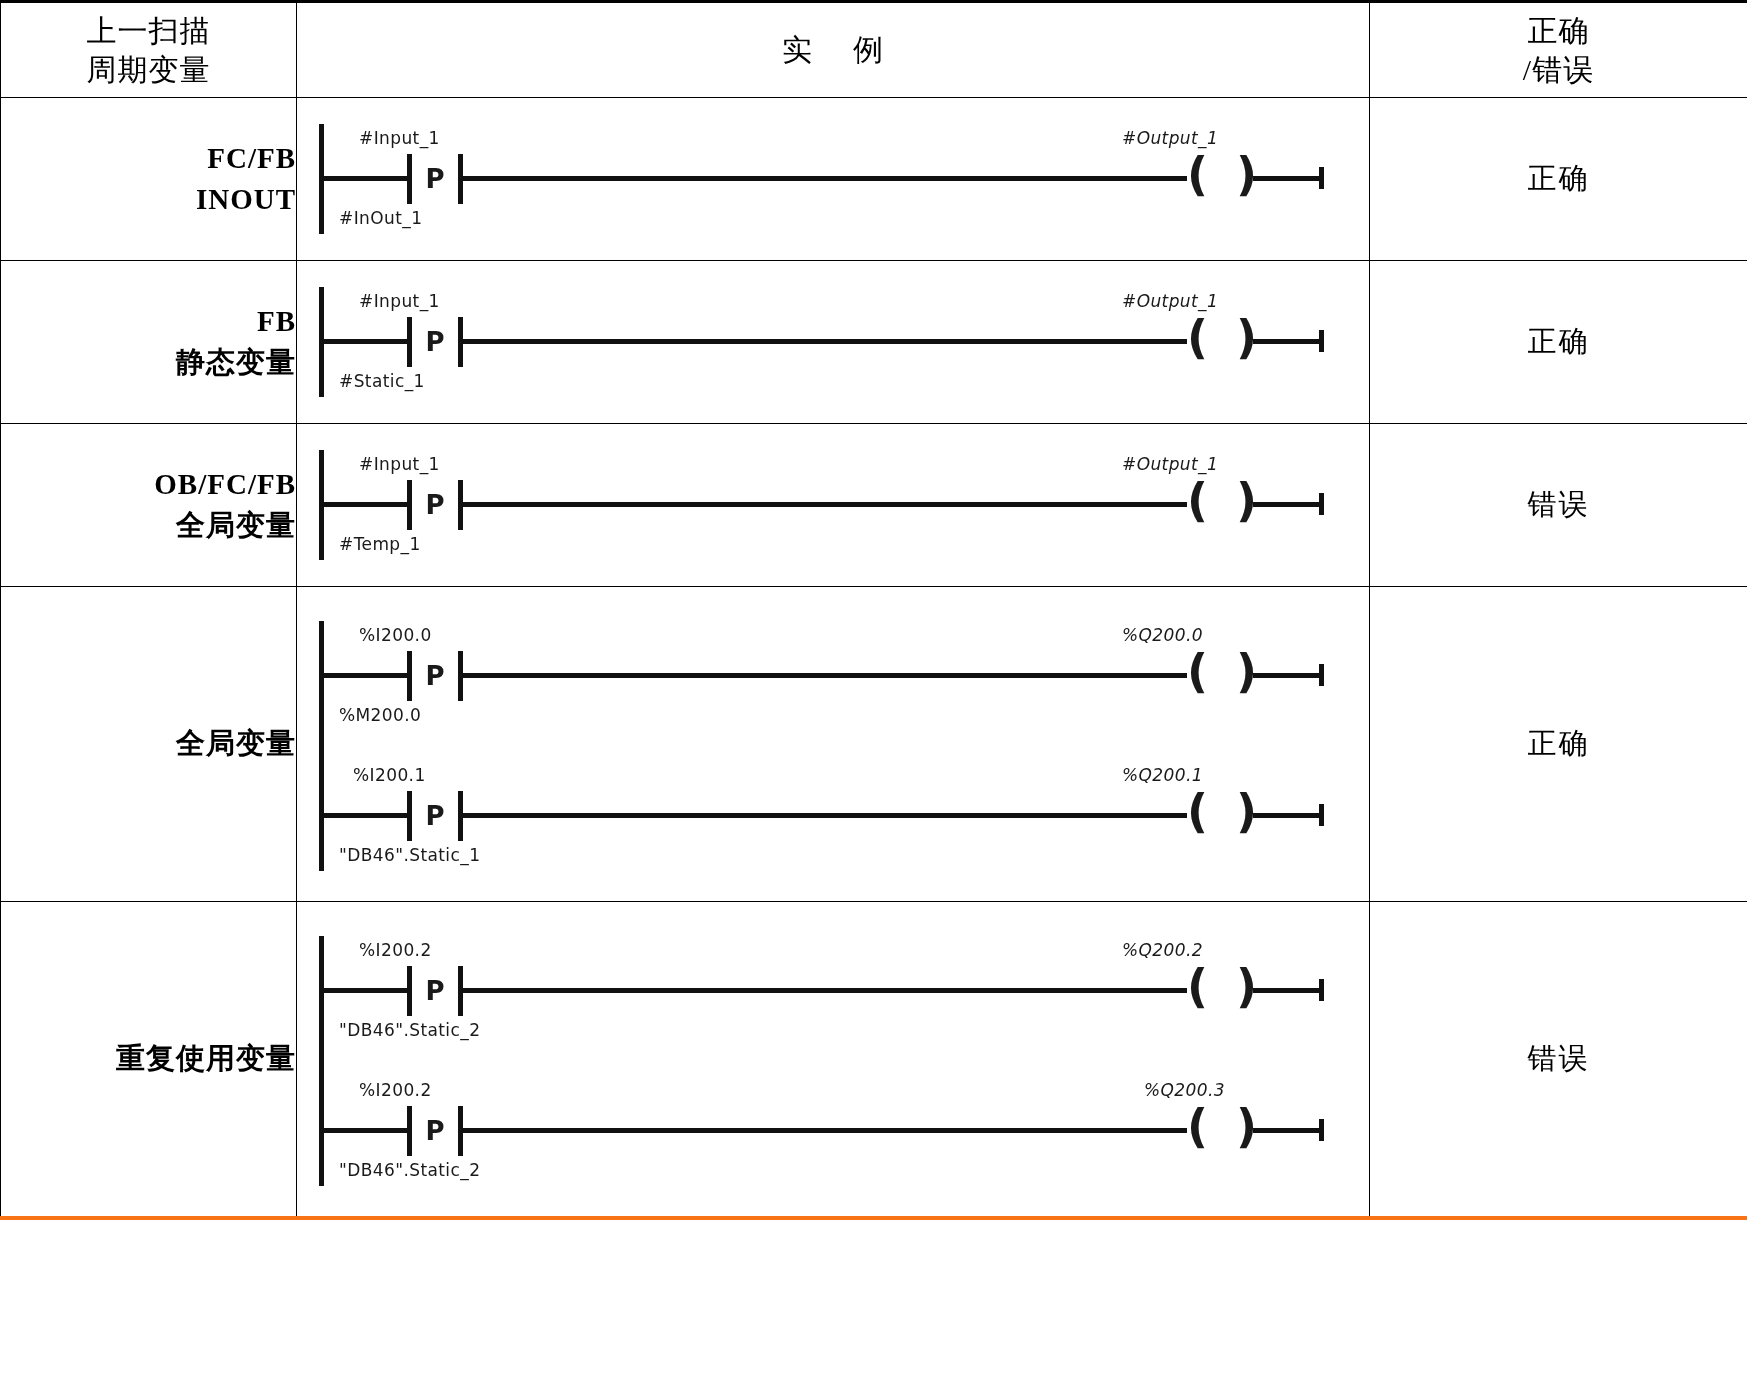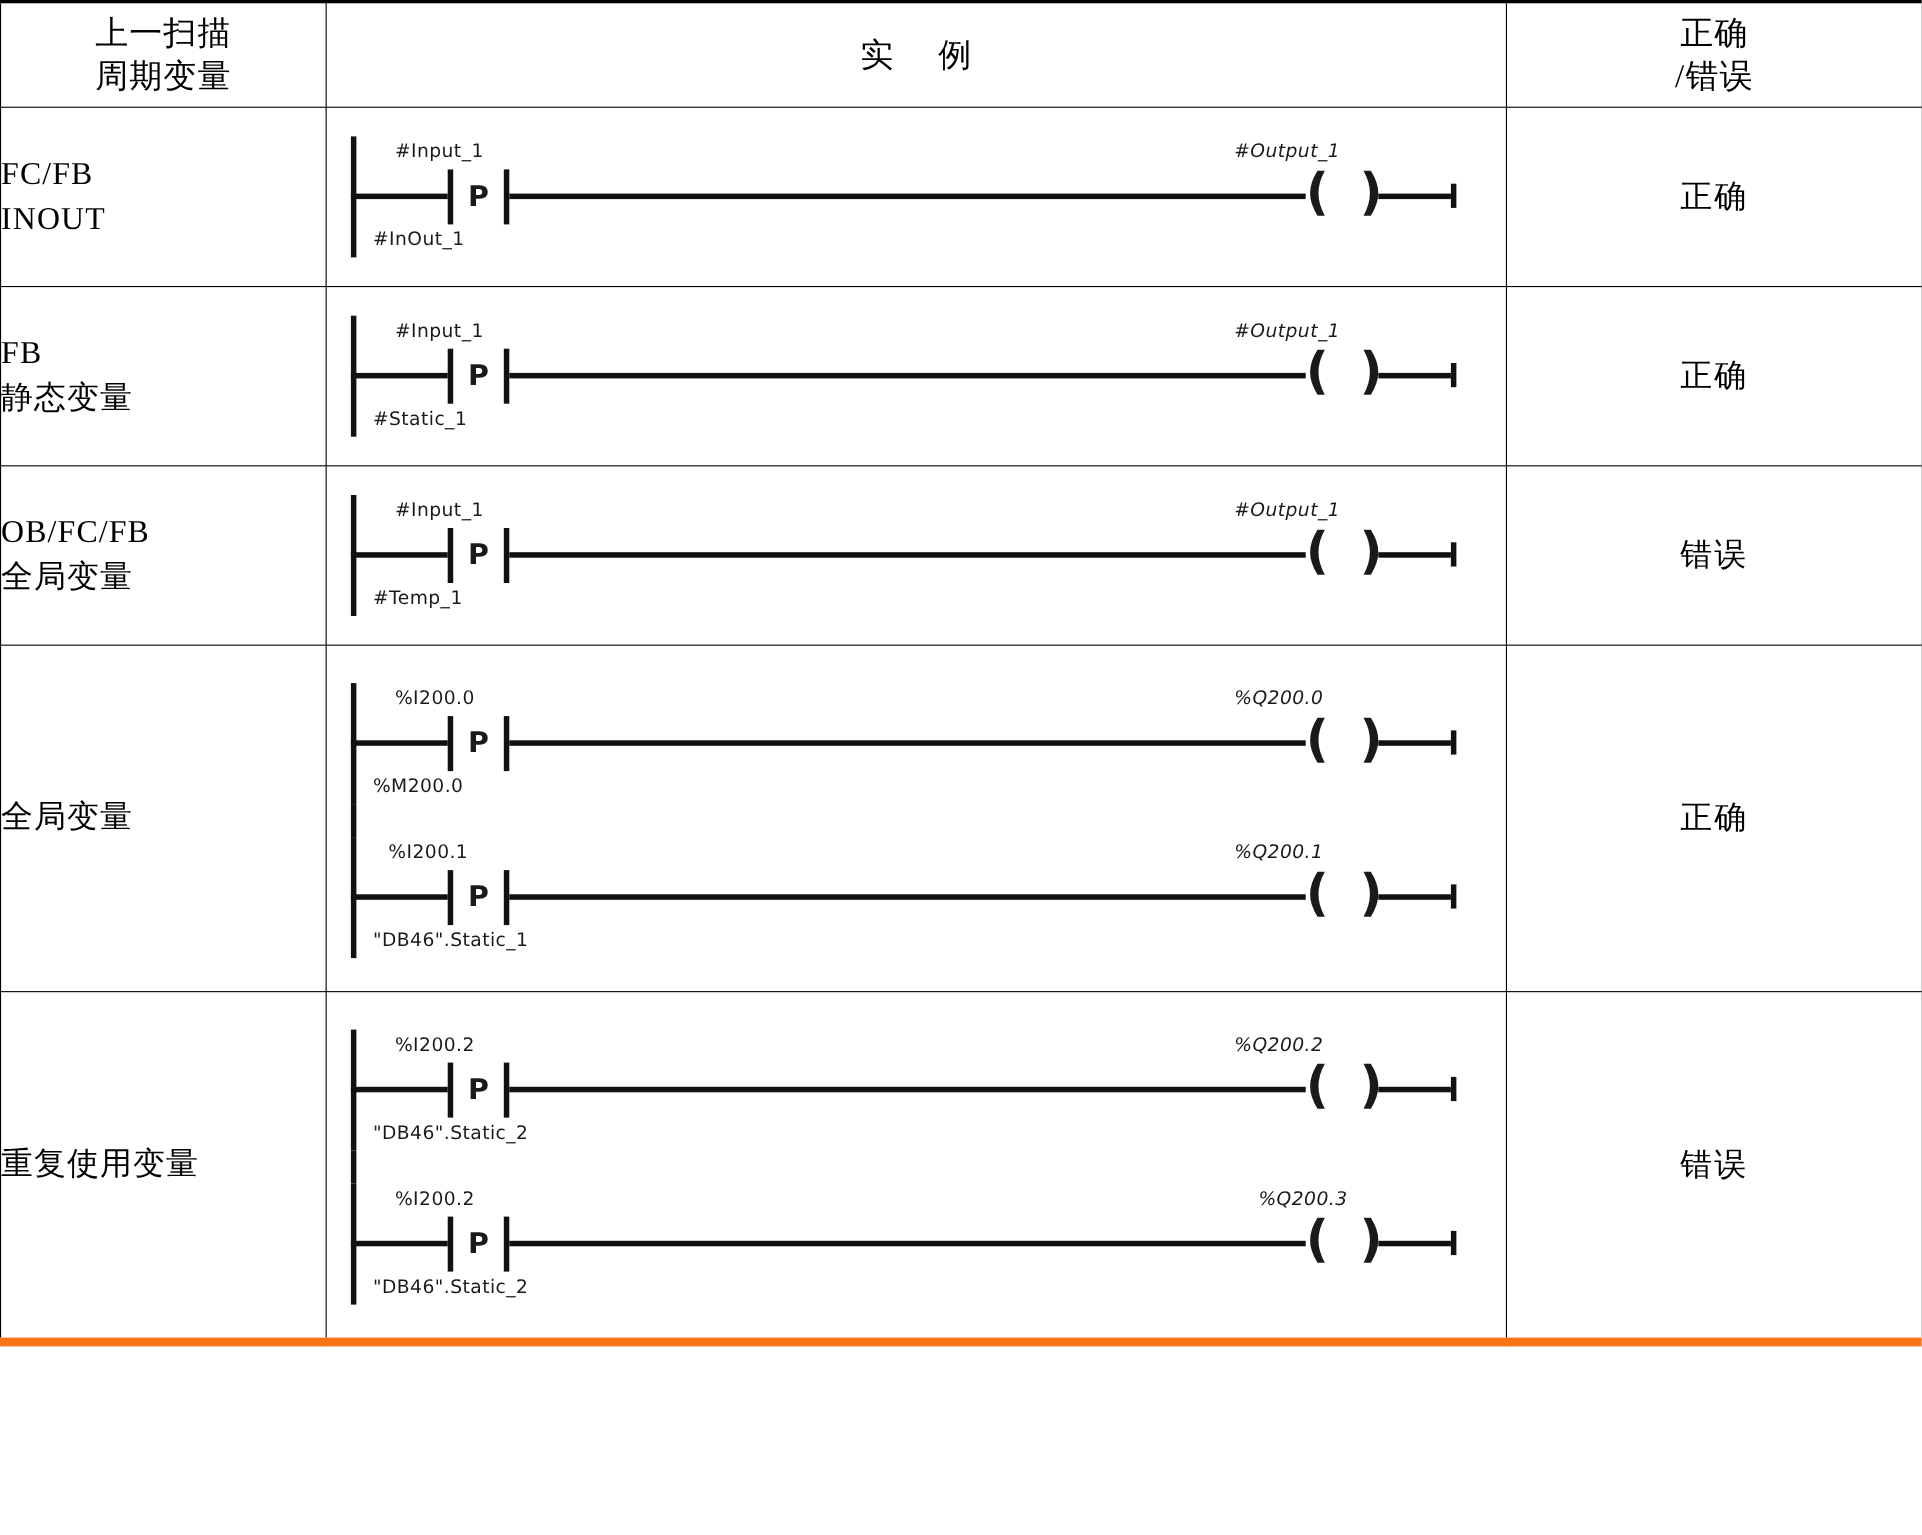--- a/index.html
+++ b/index.html
@@ -17,21 +17,21 @@
     table-layout:fixed;
   }
   table.grid td{
     border:1px solid #000;
     vertical-align:middle;
     padding:0;
   }
   
   table.grid{
     border-top:3px solid #000;
-    border-bottom:8px solid #f97316;
+    border-bottom:4px solid #f97316;
   }
   td.col-cat{width:296px;text-align:center;}
   td.col-ex{width:1073px;}
   td.col-ver{width:376px;text-align:center;}
 
   
   .hdr td{
     border-top:none;
     border-bottom:2px solid #555;
     height:94px;
@@ -39,21 +39,21 @@
   .hdr-txt{
     font-size:30px;line-height:1.30;letter-spacing:1px;
     text-align:center;
   }
   .hdr-mid{
     font-size:30px;letter-spacing:1px;text-align:center;
   }
   .hdr-mid .sp{display:inline-block;width:40px;}
 
   .cat-txt{
-    font-size:29px;line-height:1.42;text-align:left;letter-spacing:1px;
+    font-size:29px;line-height:1.42;text-align:right;letter-spacing:1px;font-weight:bold;
   }
   .ver-txt{
     font-size:29px;text-align:center;letter-spacing:2px;
   }
 
   
   .ladder{
     position:relative;
     font-family:"DejaVu Sans","Liberation Sans",sans-serif;
     color:#1a1a1a;

